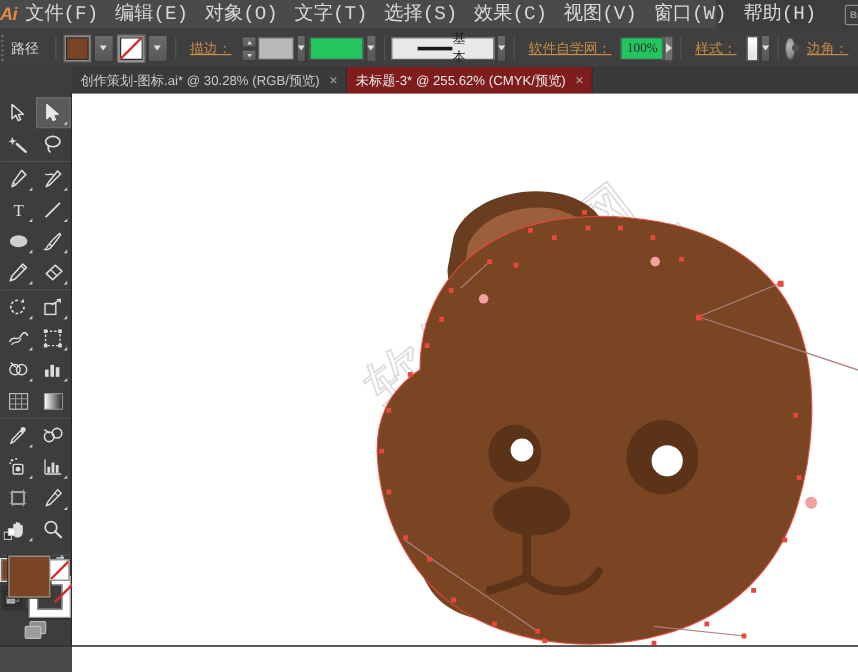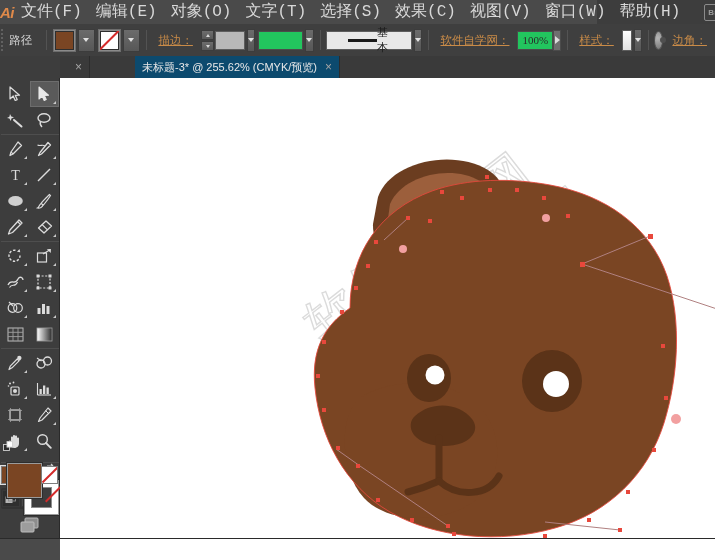--- a/index.html
+++ b/index.html
@@ -138,21 +138,21 @@
     position:absolute;left:0;top:56px;width:715px;height:22px;
     background:#3a3a3a;display:flex;align-items:flex-end;
     border-bottom:1px solid #2a2a2a;
   }
   .tab-spacer{width:60px;height:22px;background:#3d3d3d;}
   .tab{
     height:22px;display:flex;align-items:center;padding:0 7px;
     font-size:11px;color:#c9c9c9;background:#3a3a3a;
     border-right:1px solid #2c2c2c;white-space:nowrap;cursor:default;
   }
-  .tab.active{background:#0c4a6e;color:#e8e8e8;margin-left:45px;}
+  .tab.active{background:#7f1d1d;color:#e8e8e8;}
   .tab .x{
     margin-left:8px;font-size:12px;color:#a5a5a5;line-height:1;
   }
 
   
   .toolbar{
     position:absolute;left:0;top:78px;width:60px;height:460px;
     background:#3d3d3d;border-right:1px solid #2a2a2a;
     display:flex;flex-direction:column;align-items:center;padding-top:2px;
     box-sizing:border-box;
@@ -345,20 +345,21 @@
     <div class="cb-sep"></div>
 
     <div class="gear-circ"></div>
     <div style="width:8px"></div>
     <div class="cb-label org">边角：</div>
   </div>
 
   <div class="tabbar">
     <div class="tab-spacer"></div>
     <div class="tab">
+      <span>创作策划-图标.ai* @ 30.28% (RGB/预览)</span>
       <span class="x">×</span>
     </div>
     <div class="tab active">
       <span>未标题-3* @ 255.62% (CMYK/预览)</span>
       <span class="x">×</span>
     </div>
   </div>
 
   <div class="toolbar">
 

